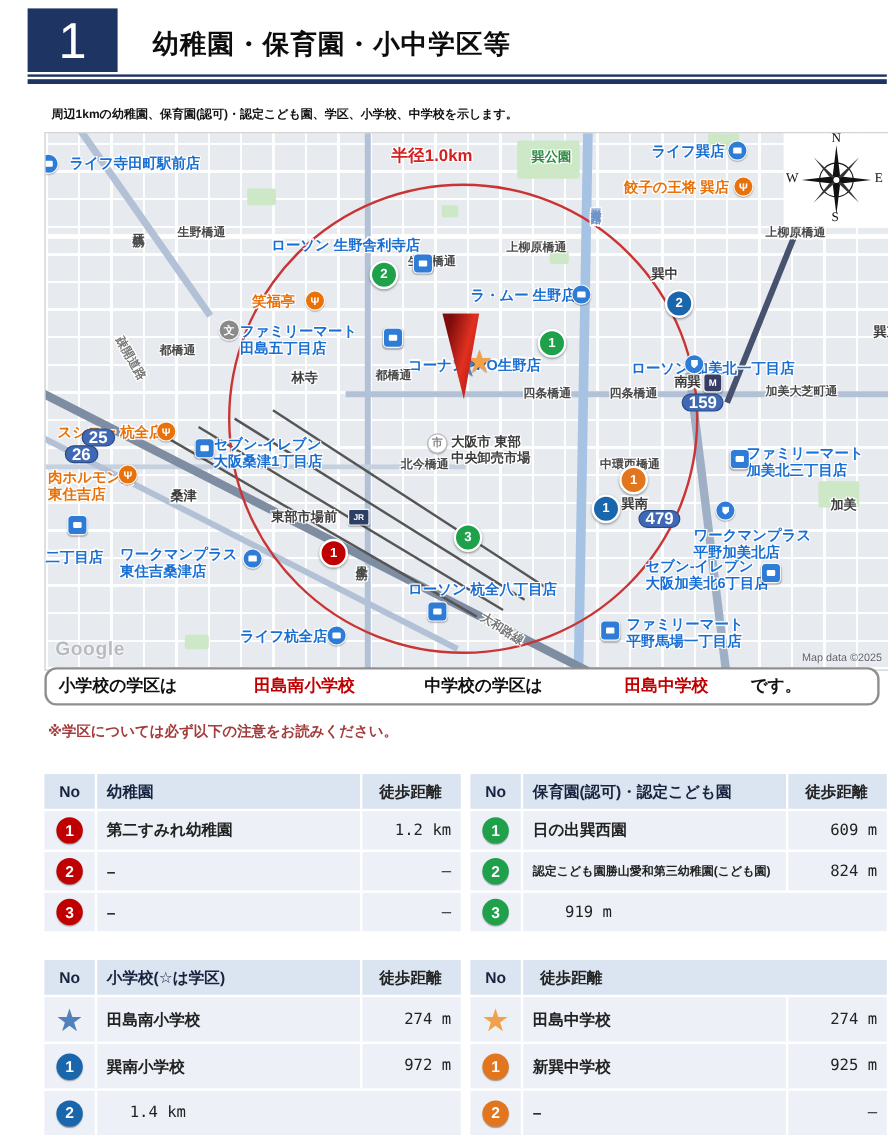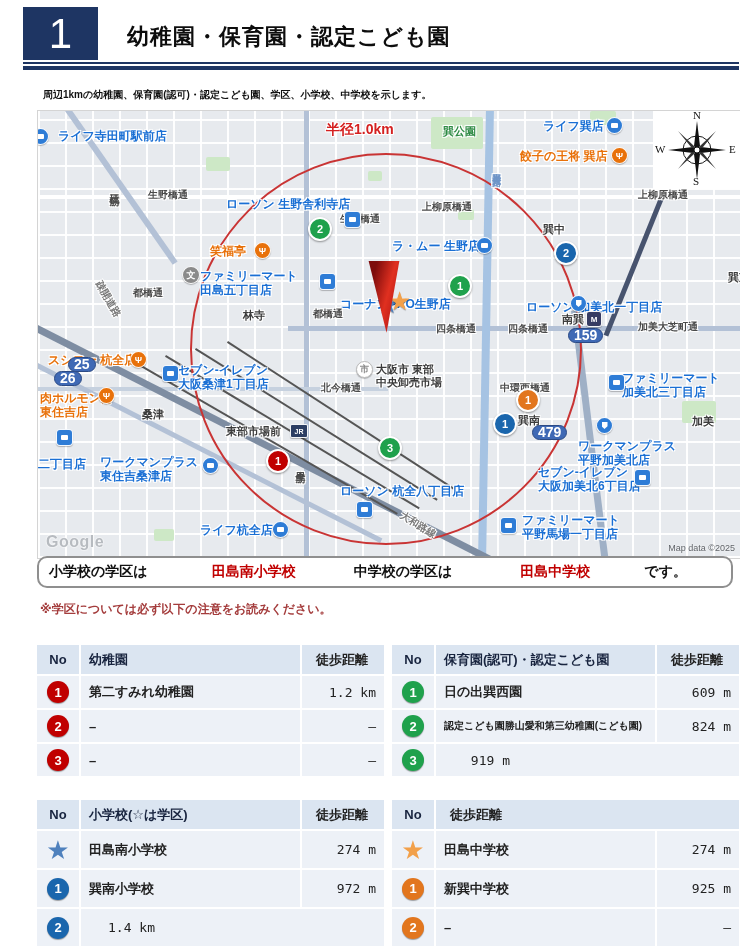--- a/index.html
+++ b/index.html
@@ -56,21 +56,21 @@
   .compass{position:absolute;left:615px;top:0;width:87px;height:78px;background:#fff;z-index:8}
   .compass span{position:absolute;font-family:"Liberation Serif","DejaVu Serif",serif;font-size:11px;color:#111}
   .gmap-logo{position:absolute;left:8px;top:422px;font-size:16px;font-weight:bold;color:#b7bbc0;z-index:8;
     text-shadow:0 0 2px #fff,0 0 2px #fff;letter-spacing:.5px}
   .attrib{position:absolute;right:5px;top:432px;font-size:9px;color:#5f6368;z-index:8;text-shadow:0 0 2px #fff}
 
   
   .district{position:absolute;left:37px;top:556px;width:696px;height:32px;border:2px solid #8f8f8f;border-radius:10px;
     display:flex;align-items:center;font-size:14px;font-weight:bold;color:#111;box-sizing:border-box;background:#fff}
   .district .red{color:#c00000}
-  .d1{margin-left:10px}.d2{margin-left:64px}.d3{margin-left:58px}.d4{margin-left:68px}.d5{margin-left:54px}
+  .d1{margin-left:10px}.d2{margin-left:64px}.d3{margin-left:58px}.d4{margin-left:68px}.d5{margin-left:35px}
   .note{position:absolute;left:40px;top:601px;font-size:12px;font-weight:bold;color:#a43c3c}
 
   
   .tables{position:absolute;left:37px;top:645px;width:702px;height:301px}
   .tbl{position:absolute;width:347px}
   .tbl.p0{left:0;top:0}.tbl.p1{left:355px;top:0}.tbl.p2{left:0;top:155px}.tbl.p3{left:355px;top:155px}
   .thead{display:flex;height:29px;background:#dbe5f1;align-items:center;font-size:13px;font-weight:bold;color:#18243f}
   .trow{display:flex;height:32px;background:#edf1f7;margin-top:2px;align-items:center}
   .tall .trow{height:37px}
   .c-no{width:44px;text-align:center;border-right:2px solid #fff;box-sizing:border-box;flex:none;
@@ -86,21 +86,21 @@
   .no-circle{width:22px;height:22px;border-radius:50%;color:#fff;font-weight:bold;font-size:13px;
     display:flex;align-items:center;justify-content:center;box-shadow:0 1px 1px rgba(0,0,0,.35)}
   .no-star{font-size:26px;line-height:1}
 </style>
 </head>
 <body>
 
 <div class="hdr-box">
   <span>1</span>
 </div>
-<div class="hdr-title">幼稚園・保育園・認定こども園</div>
+<div class="hdr-title">幼稚園・保育園・小中学区等</div>
 <div class="rule1"></div>
 <div class="rule2"></div>
 <div class="intro">周辺1kmの幼稚園、保育園(認可)・認定こども園、学区、小学校、中学校を示します。</div>
 
 <div class="map">
 
   <div class="park" style="left:393px;top:6px;width:52px;height:32px"></div>
   <div class="park" style="left:552px;top:0;width:26px;height:14px"></div>
   <div class="park" style="left:168px;top:46px;width:24px;height:14px"></div>
   <div class="park" style="left:644px;top:290px;width:34px;height:22px"></div>
@@ -153,21 +153,21 @@
       <div class="ml " style="left: 384px; top: 90px;">上柳原橋通</div>
       <div class="ml " style="left: 600px; top: 78px;">上柳原橋通</div>
       <div class="ml big" style="left: 505px; top: 112px;">巽中</div>
       <div class="ml " style="left: 95px; top: 176px;">都橋通</div>
       <div class="ml " style="left: 275px; top: 197px;">都橋通</div>
       <div class="ml big" style="left: 205px; top: 198px;">林寺</div>
       <div class="ml " style="left: 398px; top: 212px;">四条橋通</div>
       <div class="ml " style="left: 470px; top: 212px;">四条橋通</div>
       <div class="ml " style="left: 600px; top: 210px;">加美大芝町通</div>
       <div class="ml big" style="left: 104px; top: 297px;">桑津</div>
-      <div class="ml " style="left: 283px; top: 271px;">北今橋通</div>
+      <div class="ml " style="left: 296px; top: 271px;">北今橋通</div>
       <div class="ml " style="left: 462px; top: 271px;">中環西橋通</div>
       <div class="ml big" style="left: 188px; top: 314px;">東部市場前</div>
       <div class="ml big" style="left: 524px; top: 202px;">南巽</div>
       <div class="ml big" style="left: 480px; top: 303px;">巽南</div>
       <div class="ml big" style="left: 654px; top: 304px;">加美</div>
       <div class="ml big" style="left: 690px; top: 160px;">巽東</div>
       <div class="ml big" style="left: 338px; top: 252px;">大阪市 東部<br>中央卸売市場</div>
       <div class="ml vert" style="left: 70px; top: 75px;">桃三筋</div>
       <div class="ml vert" style="left: 256px; top: 352px;">今里筋</div>
       <div class="ml wtr vert" style="left: 453px; top: 55px;">平野川分水路</div>

